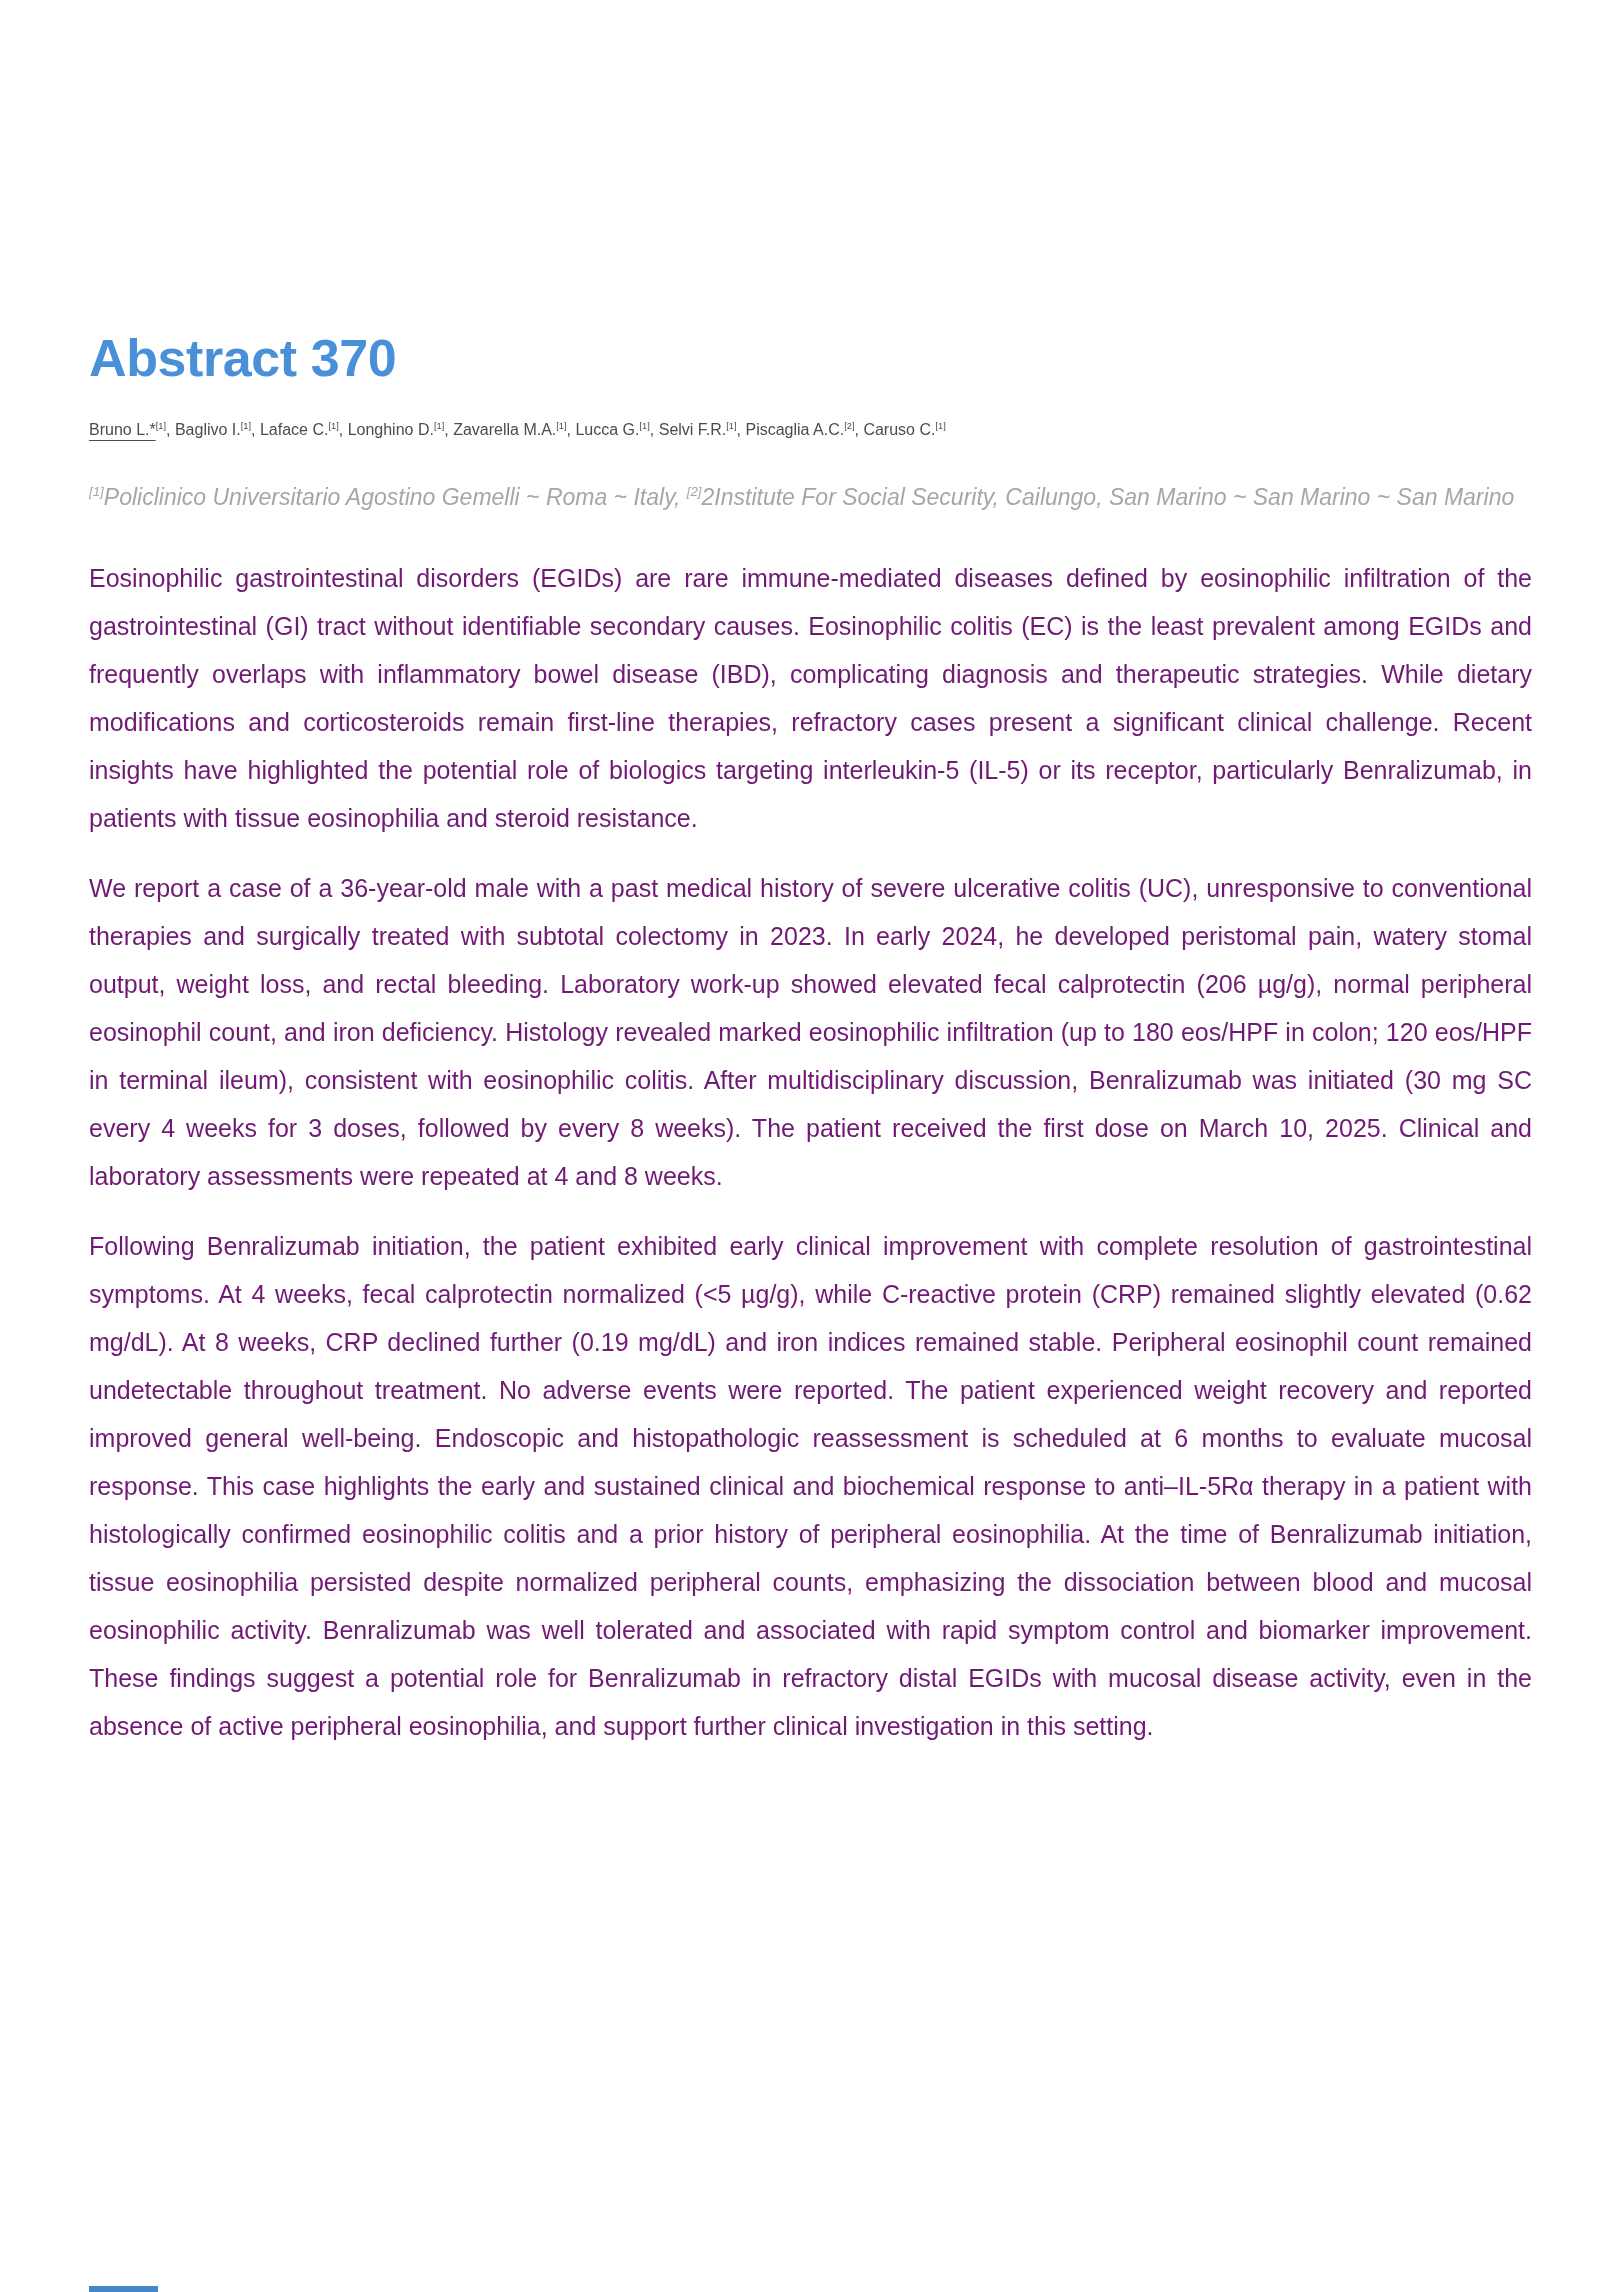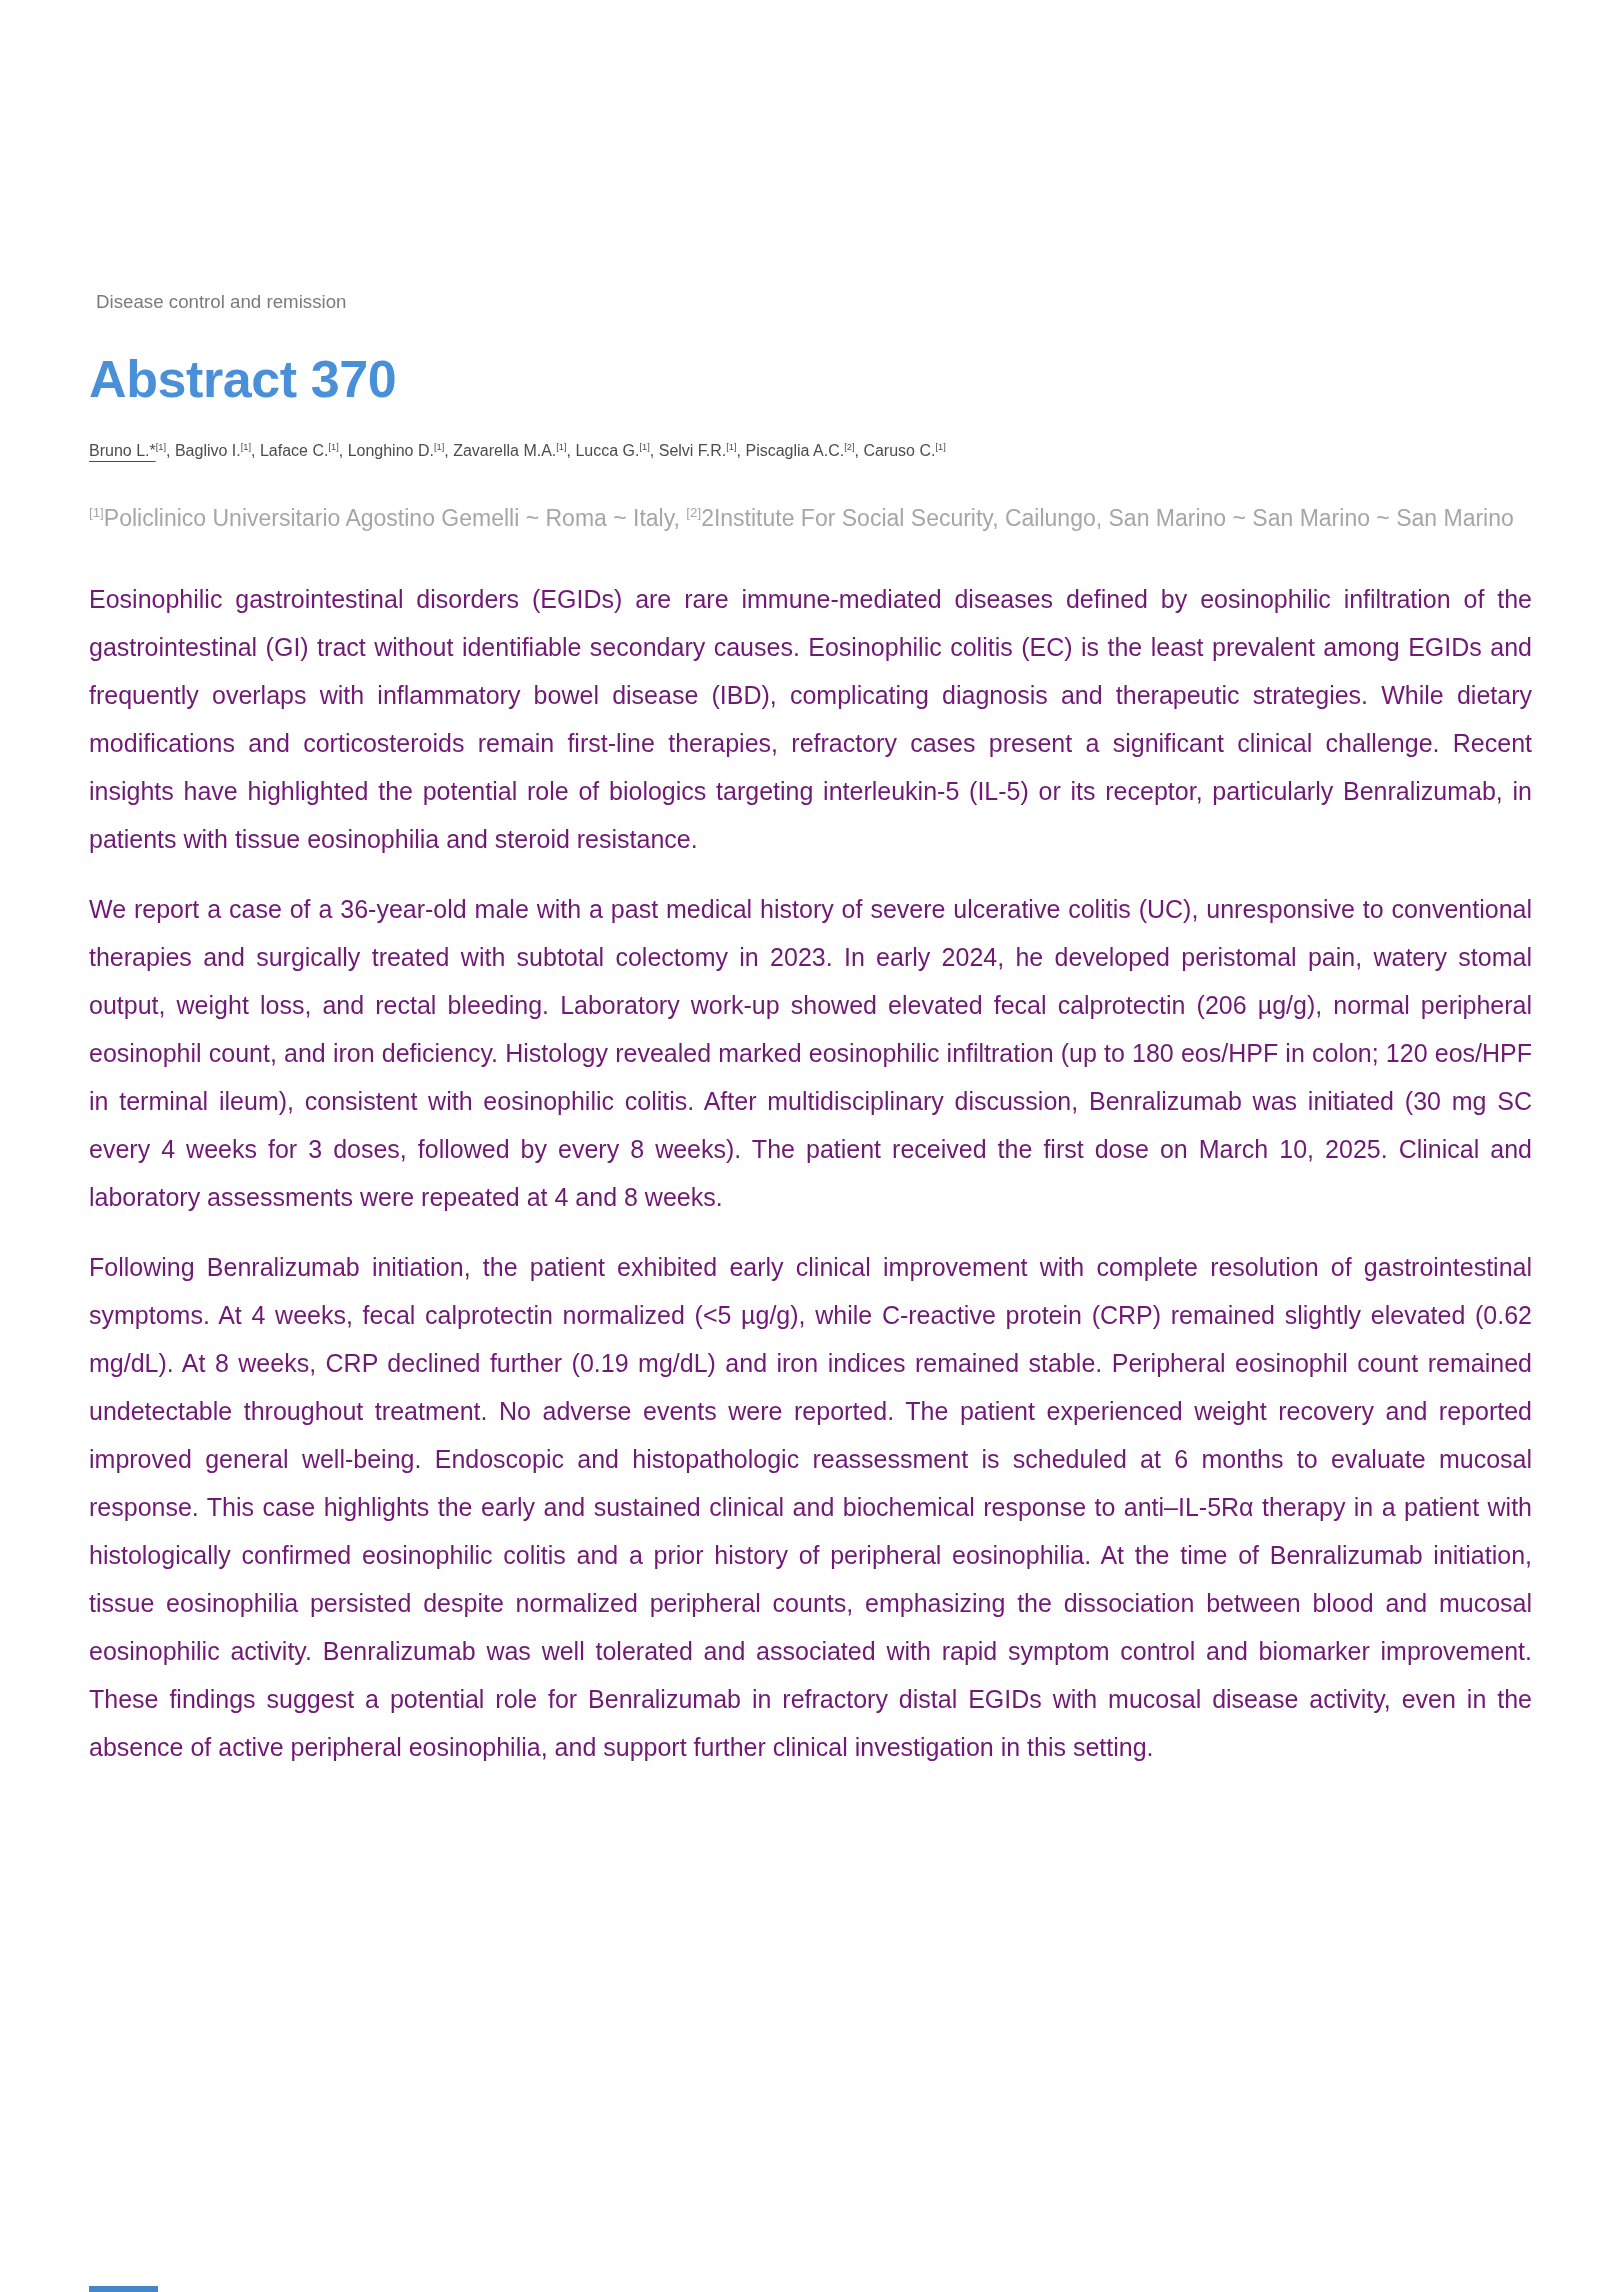--- a/index.html
+++ b/index.html
@@ -55,20 +55,21 @@
   }
   .authors sup, .affiliations sup {
     font-size: 0.58em;
     vertical-align: super;
     line-height: 0;
   }
   .affiliations {
     margin-top: 27px;
     font-size: 23px;
     line-height: 42px;
+    font-style: italic;
     color: #a6a6a6;
   }
   .abstract-body {
     margin-top: 36px;
   }
   .abstract-body p {
     margin: 0 0 22px 0;
     font-size: 25px;
     line-height: 48px;
     text-align: justify;
@@ -81,21 +82,20 @@
     width: 69px;
     height: 7.1px;
     background: #4486ca;
   }
 </style>
 </head>
 <body>
 
 <div class="page">
 
-  <div class="track-label">Disease control and remission</div>
 
   <h1 class="abstract-number">Abstract 370</h1>
 
 
   <div class="authors"><span><span class="author-name underlined">Bruno L.*</span><sup>[1]</sup></span>, <span><span class="author-name">Baglivo I.</span><sup>[1]</sup></span>, <span><span class="author-name">Laface C.</span><sup>[1]</sup></span>, <span><span class="author-name">Longhino D.</span><sup>[1]</sup></span>, <span><span class="author-name">Zavarella M.A.</span><sup>[1]</sup></span>, <span><span class="author-name">Lucca G.</span><sup>[1]</sup></span>, <span><span class="author-name">Selvi F.R.</span><sup>[1]</sup></span>, <span><span class="author-name">Piscaglia A.C.</span><sup>[2]</sup></span>, <span><span class="author-name">Caruso C.</span><sup>[1]</sup></span></div>
 
   <div class="affiliations"><sup>[1]</sup><span>Policlinico Universitario Agostino Gemelli ~ Roma ~ Italy, </span><sup>[2]</sup><span>2Institute For Social Security, Cailungo, San Marino ~ San Marino ~ San Marino</span></div>
 
   <div class="abstract-body">
     <p>Eosinophilic gastrointestinal disorders (EGIDs) are rare immune-mediated diseases defined by eosinophilic infiltration of the gastrointestinal (GI) tract without identifiable secondary causes. Eosinophilic colitis (EC) is the least prevalent among EGIDs and frequently overlaps with inflammatory bowel disease (IBD), complicating diagnosis and therapeutic strategies. While dietary modifications and corticosteroids remain first-line therapies, refractory cases present a significant clinical challenge. Recent insights have highlighted the potential role of biologics targeting interleukin-5 (IL-5) or its receptor, particularly Benralizumab, in patients with tissue eosinophilia and steroid resistance.</p>

